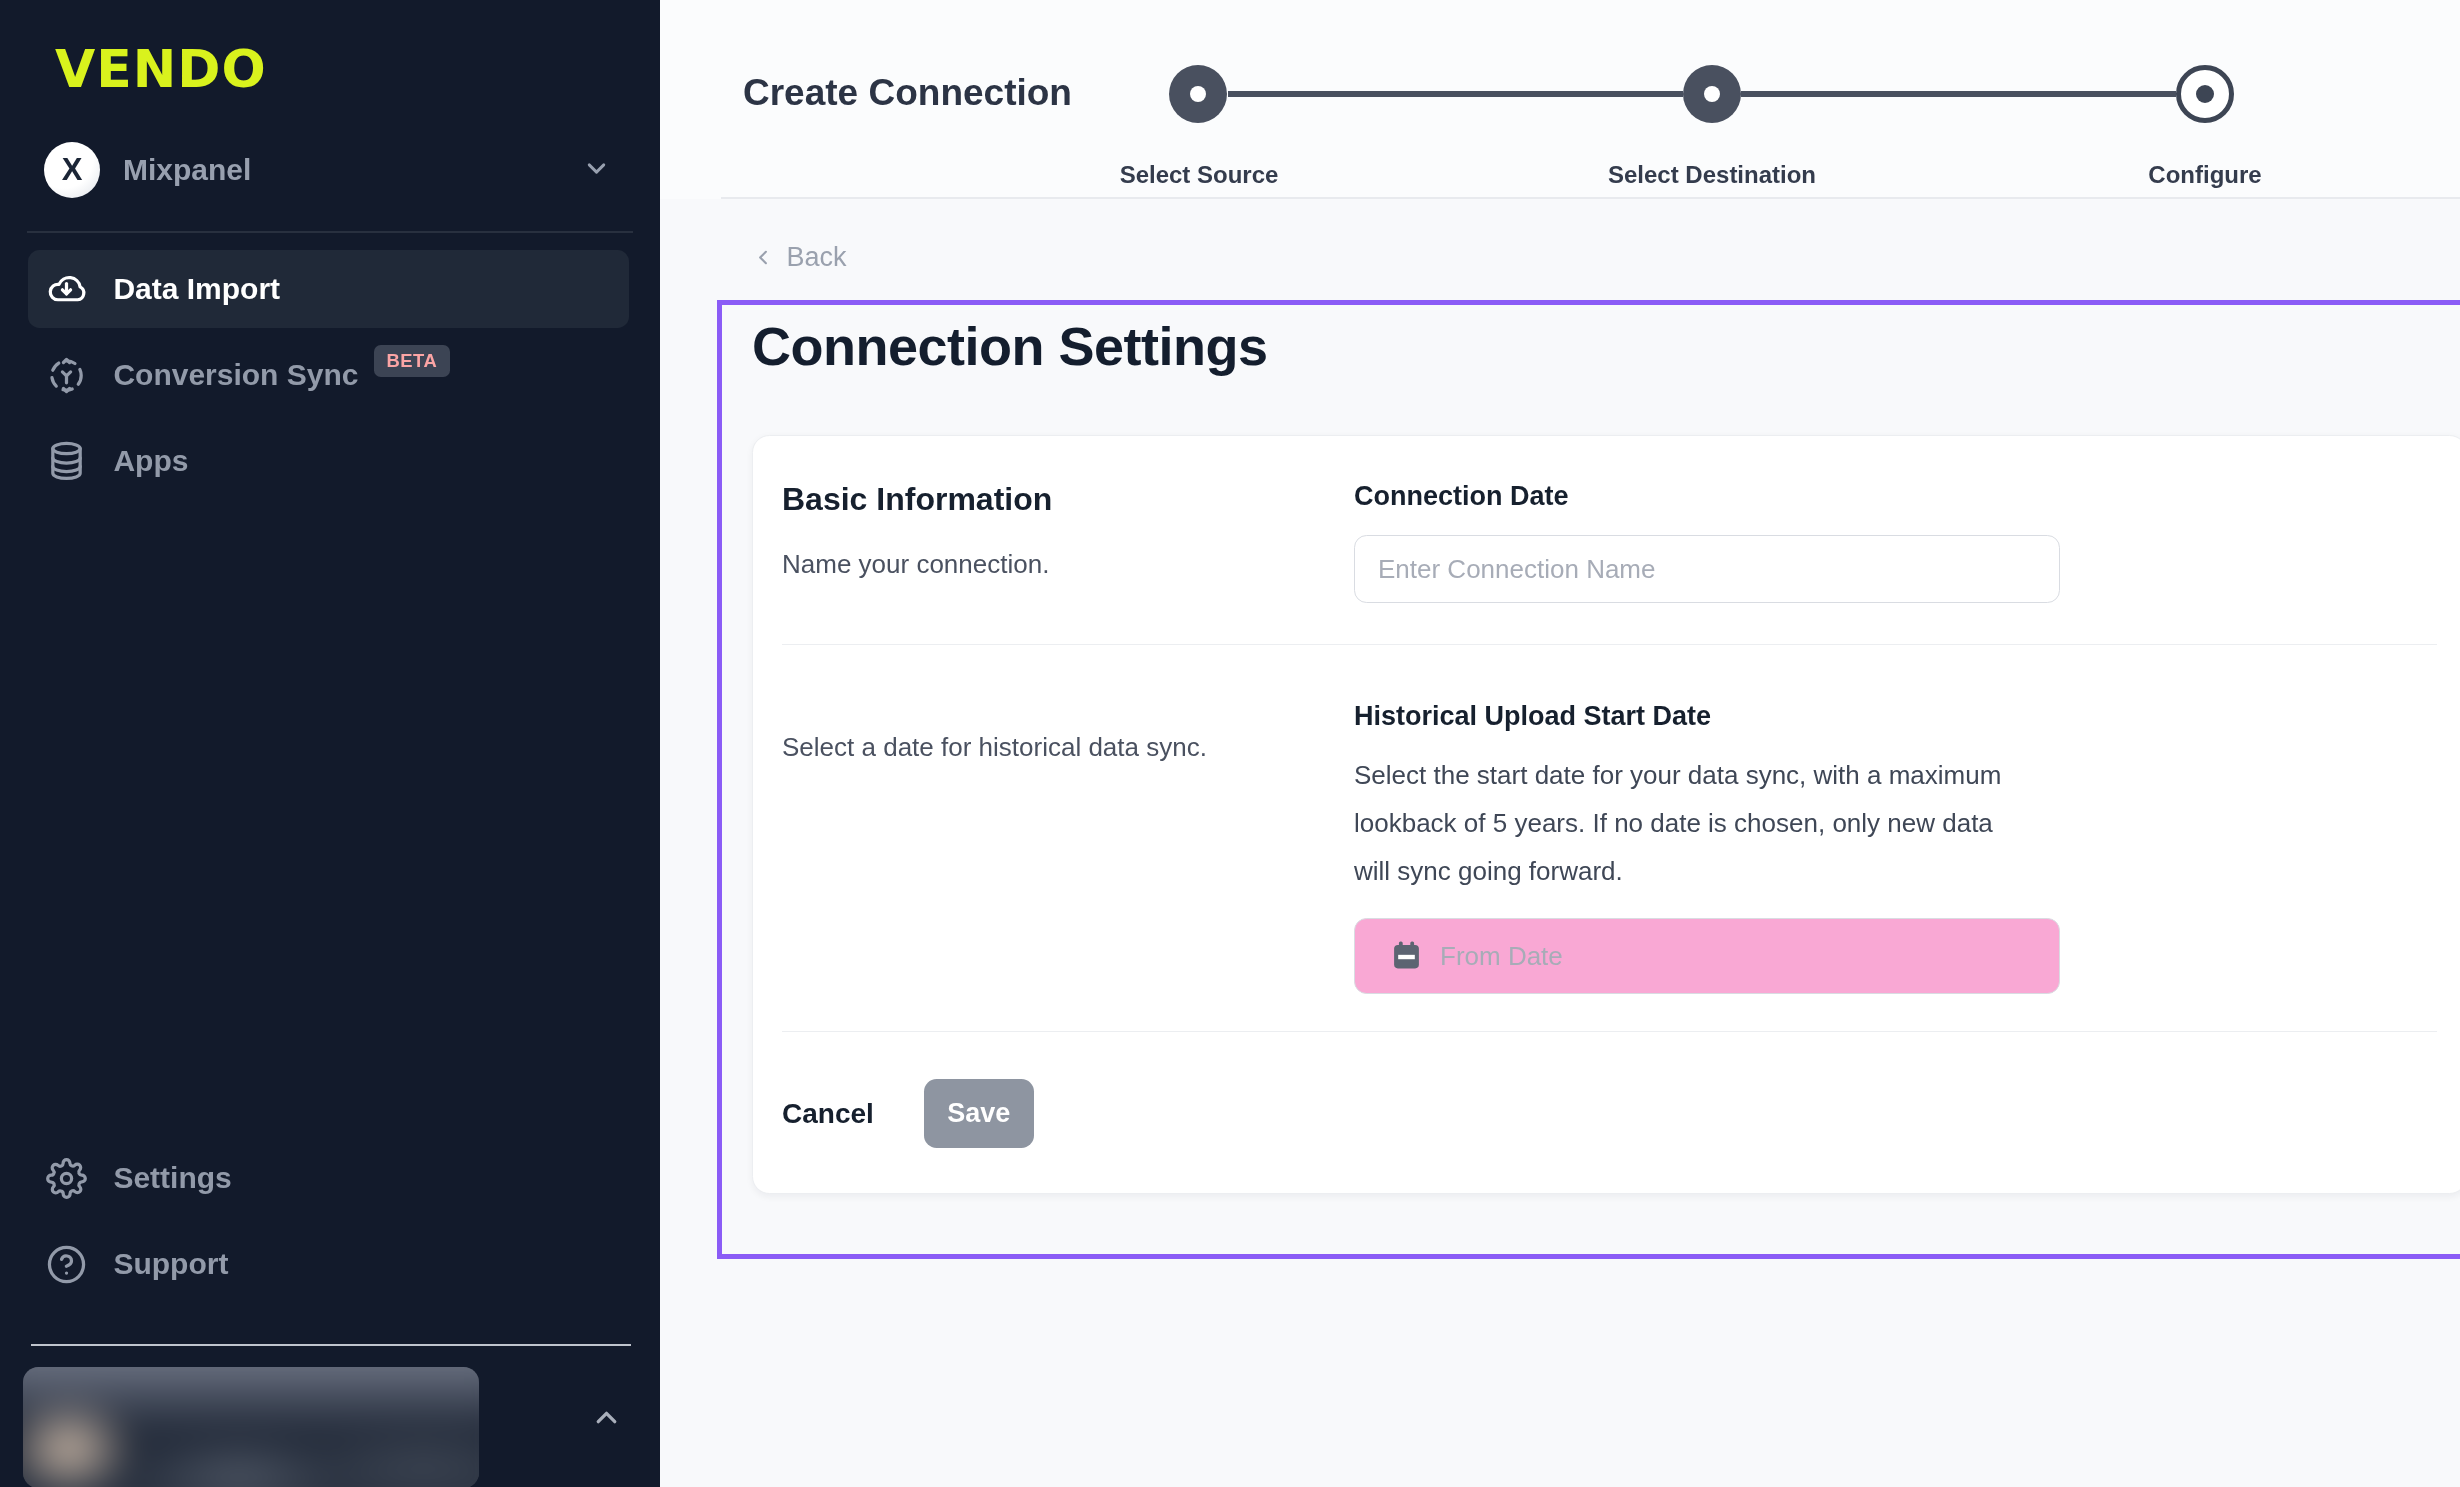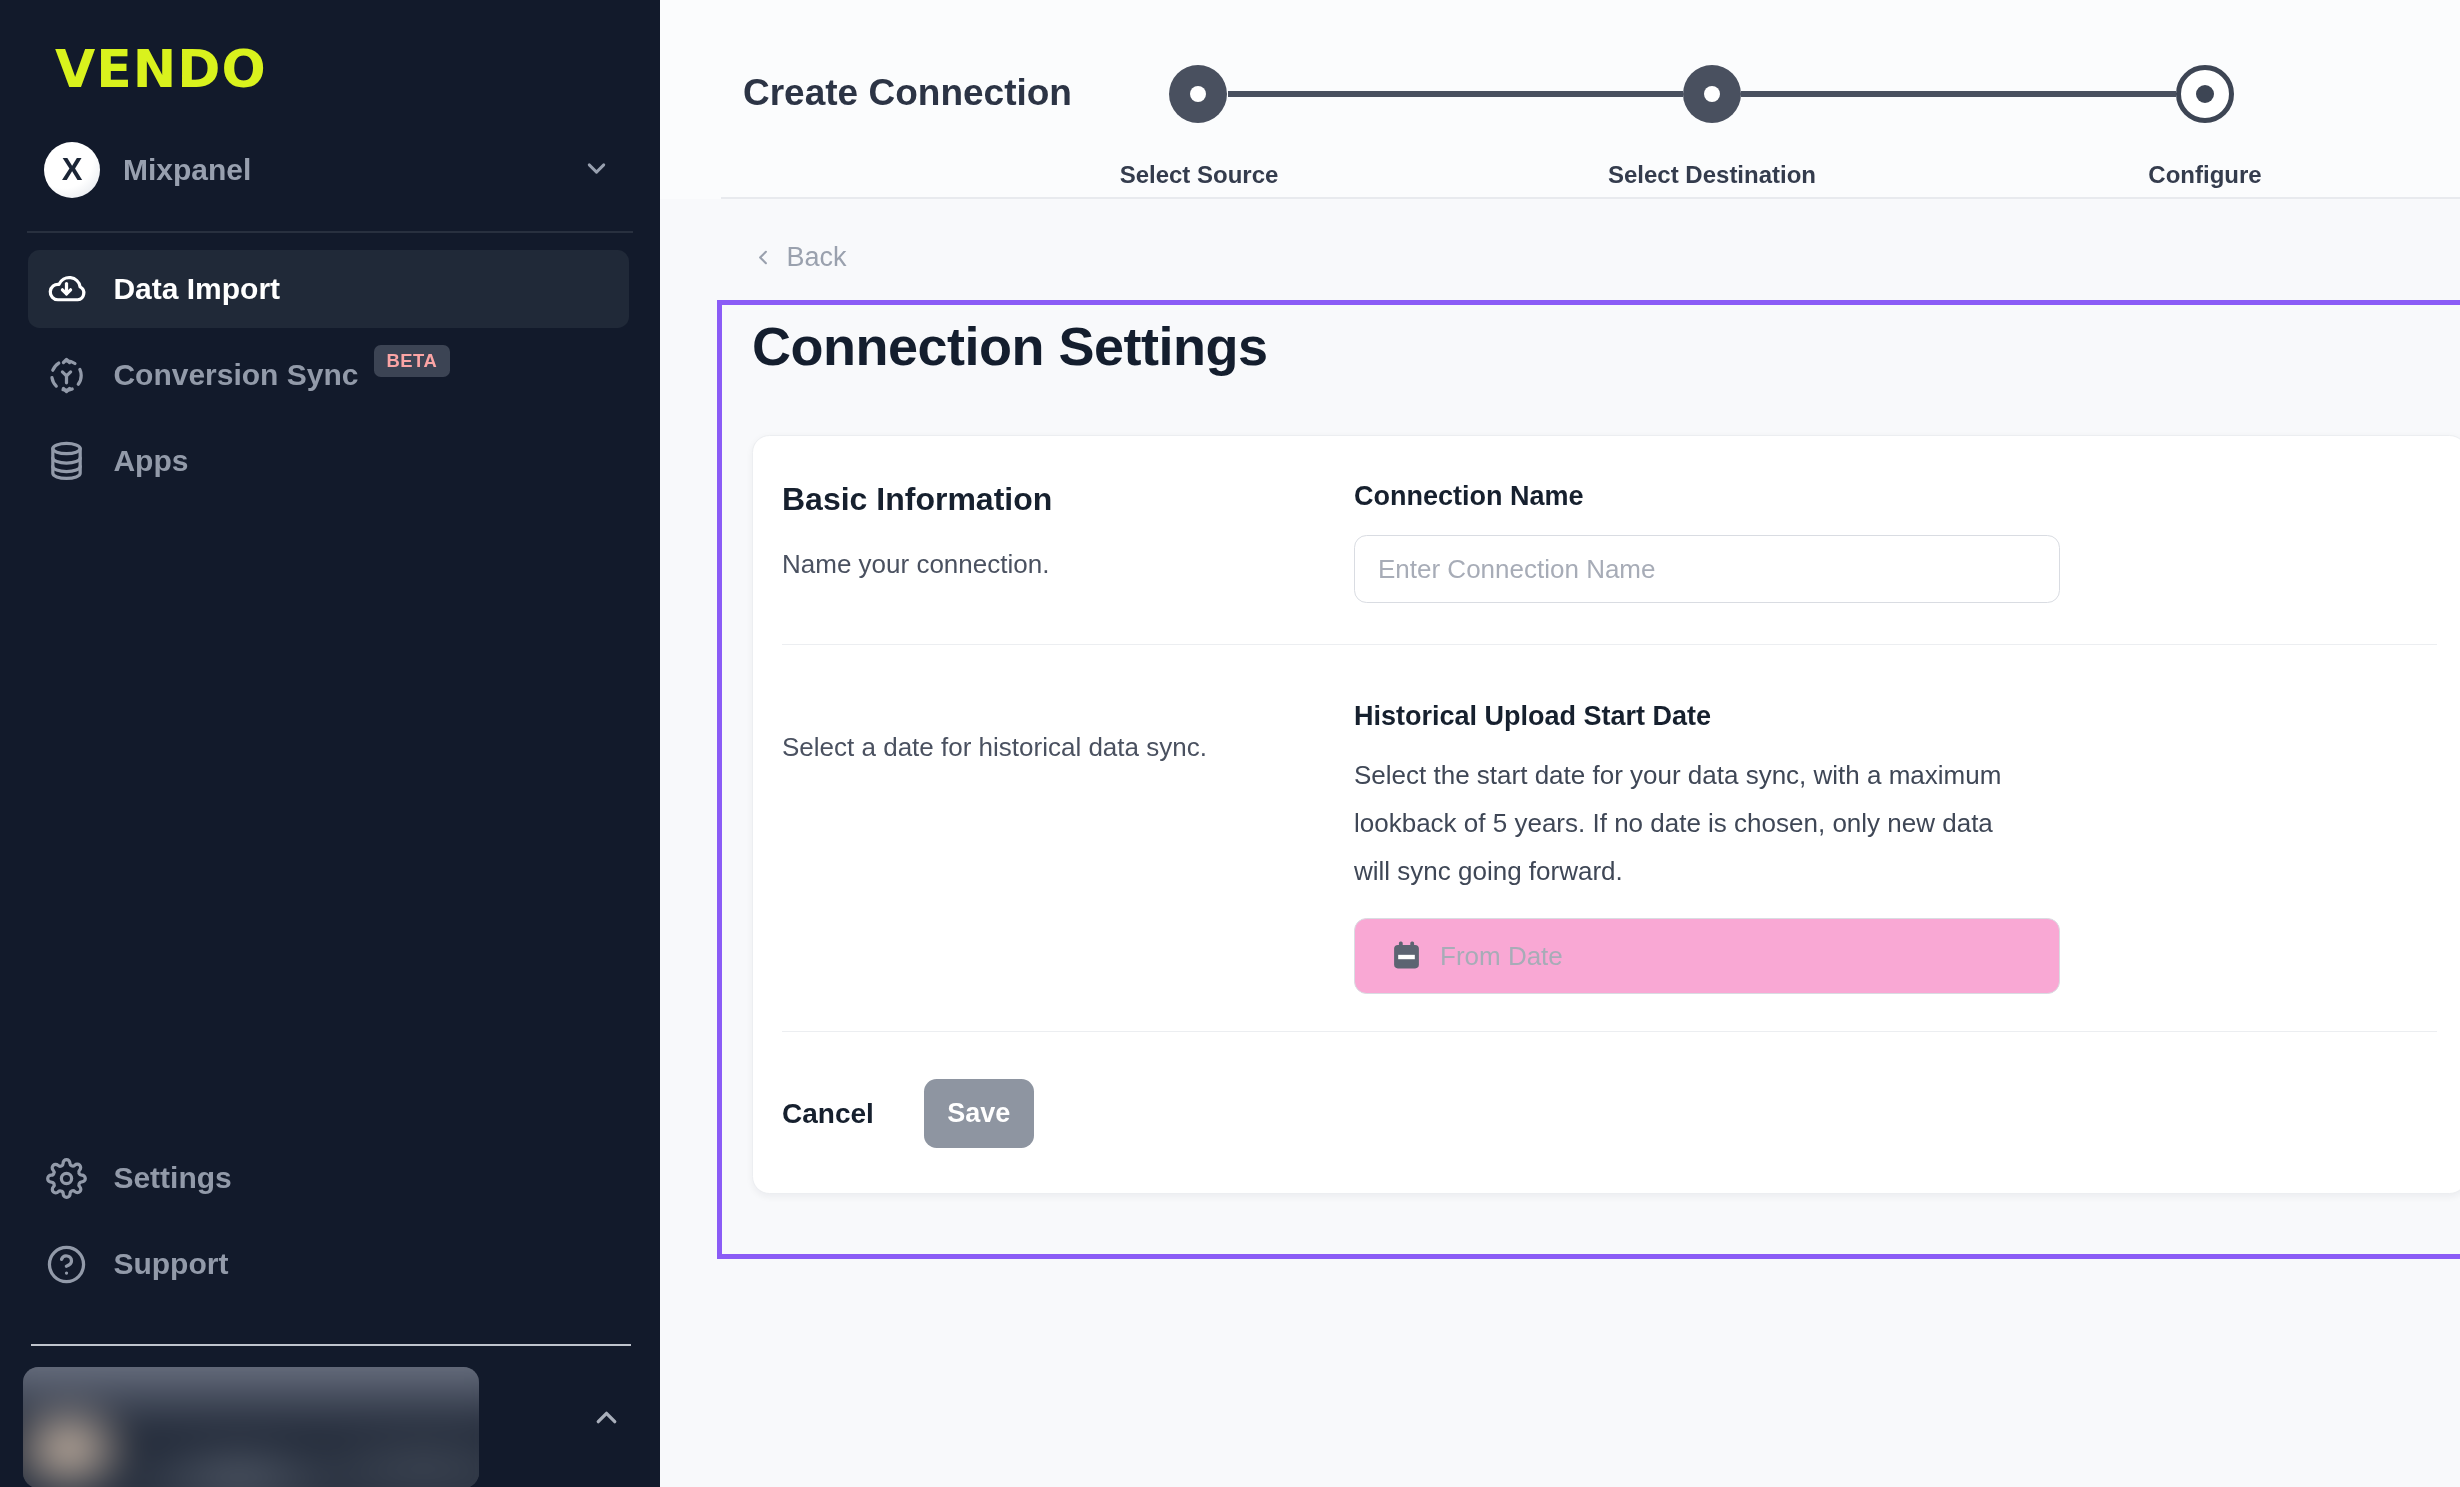--- a/index.html
+++ b/index.html
@@ -188,21 +188,21 @@
         <h1 class="page-title">Connection Settings</h1>
 
         <div class="card">
 
           <div class="form-row">
             <div class="col-left">
               <div class="section-title">Basic Information</div>
               <div class="section-desc">Name your connection.</div>
             </div>
             <div class="col-right">
-              <div class="field-label">Connection Name</div>
+              <div class="field-label">Connection Date</div>
               <input class="text-input" type="text" placeholder="Enter Connection Name" style="">
             </div>
           </div>
 
           <div class="form-row bordered row-date">
             <div class="col-left">
               <div class="section-desc">Select a date for historical data sync.</div>
             </div>
             <div class="col-right">
               <div class="field-label">Historical Upload Start Date</div>

